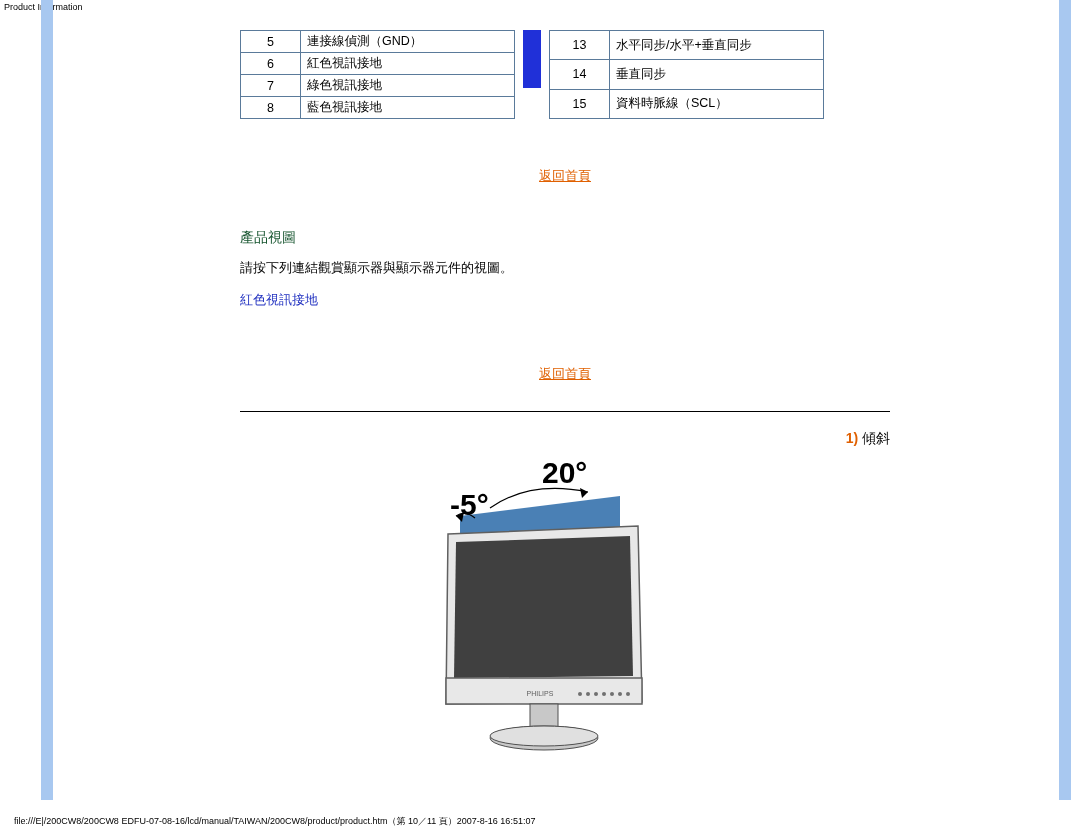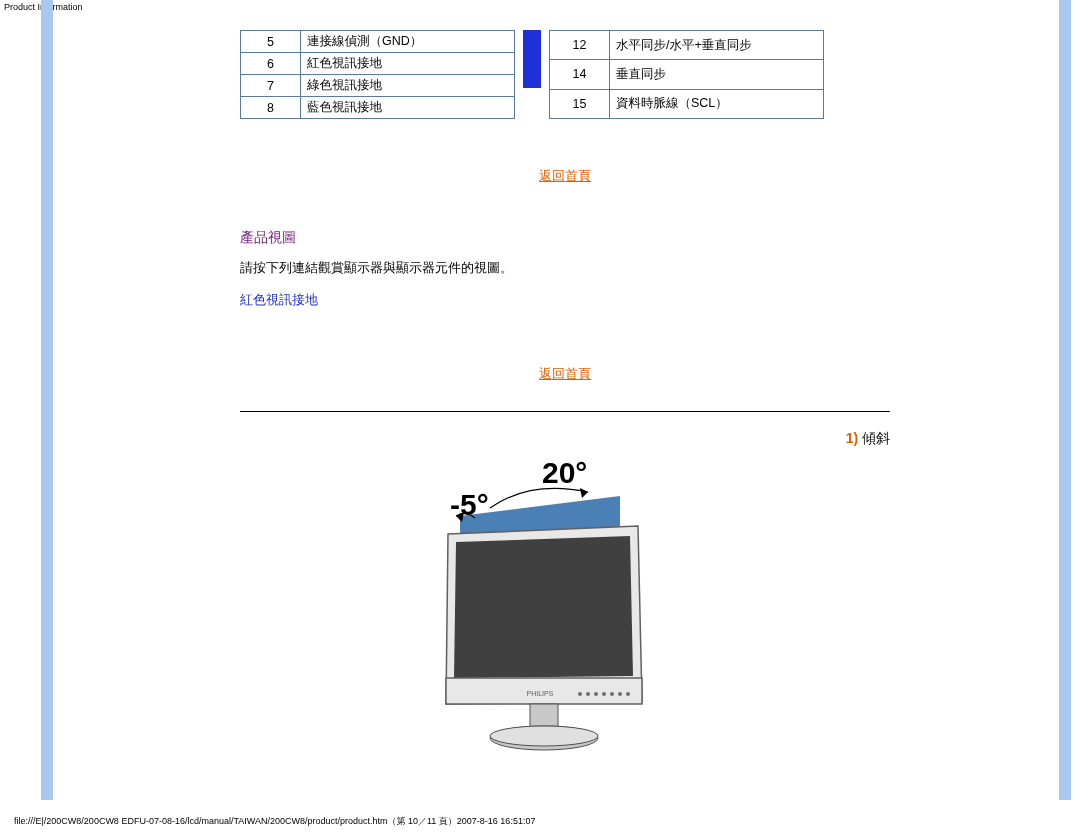--- a/index.html
+++ b/index.html
@@ -60,21 +60,21 @@
   }
   .back-link {
     color: #e06000;
     text-align: center;
     margin: 48px 0 44px;
     font-size: 13px;
     text-decoration: underline;
   }
   .back-link a { color: #e06000; text-decoration: none; }
   .section-title {
-    color: #701a75;
+    color: #14532d;
     font-size: 14px;
     margin: 8px 0 10px;
   }
   .body-text {
     color: #000;
     font-size: 13px;
     margin: 12px 0;
   }
   .link-title {
     color: #2030c0;
@@ -160,21 +160,21 @@
           <tr>
             <td class="num">8</td>
             <td class="desc">藍色視訊接地</td>
           </tr>
         </tbody>
     </table>
     <div class="pin-table-sep"></div>
     <table class="pin-table">
       <tbody id="pin-right-body">
           <tr>
-            <td class="num">12</td>
+            <td class="num">13</td>
             <td class="desc">水平同步/水平+垂直同步</td>
           </tr>
           <tr>
             <td class="num">14</td>
             <td class="desc">垂直同步</td>
           </tr>
           <tr>
             <td class="num">15</td>
             <td class="desc">資料時脈線（SCL）</td>
           </tr>

